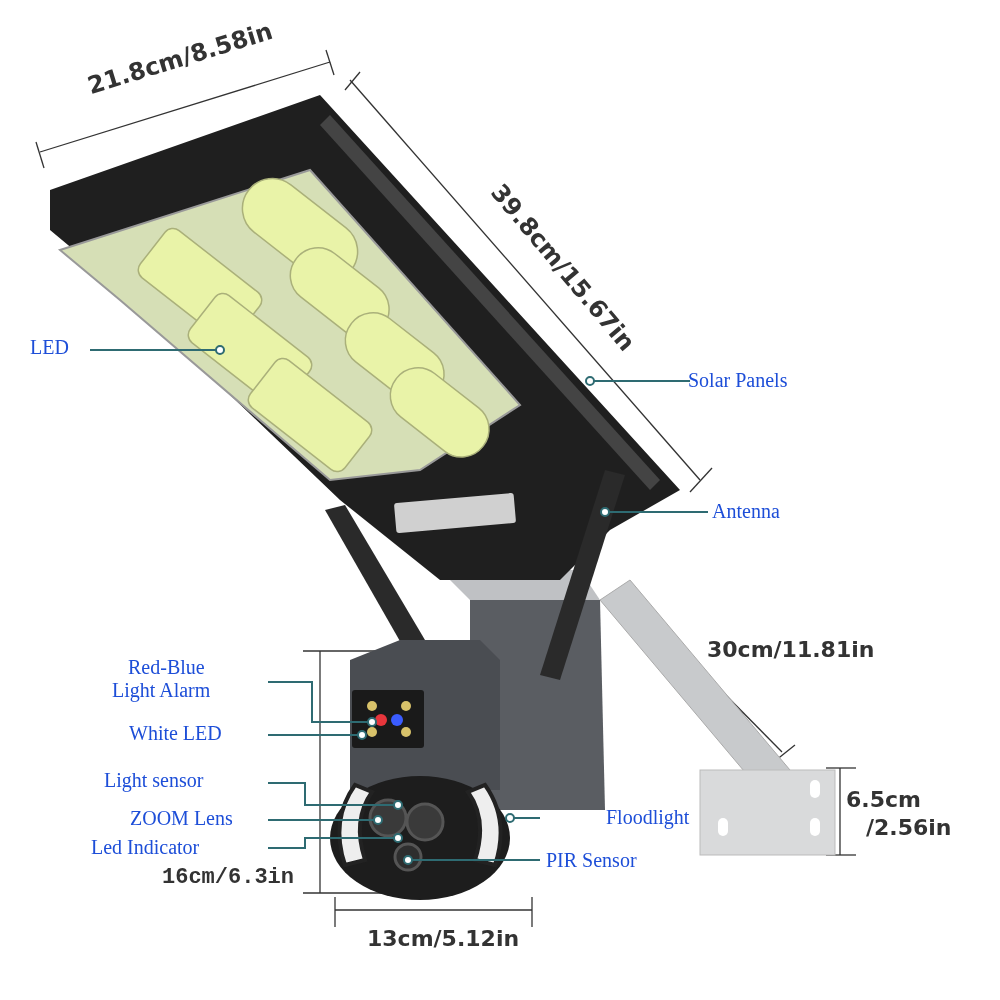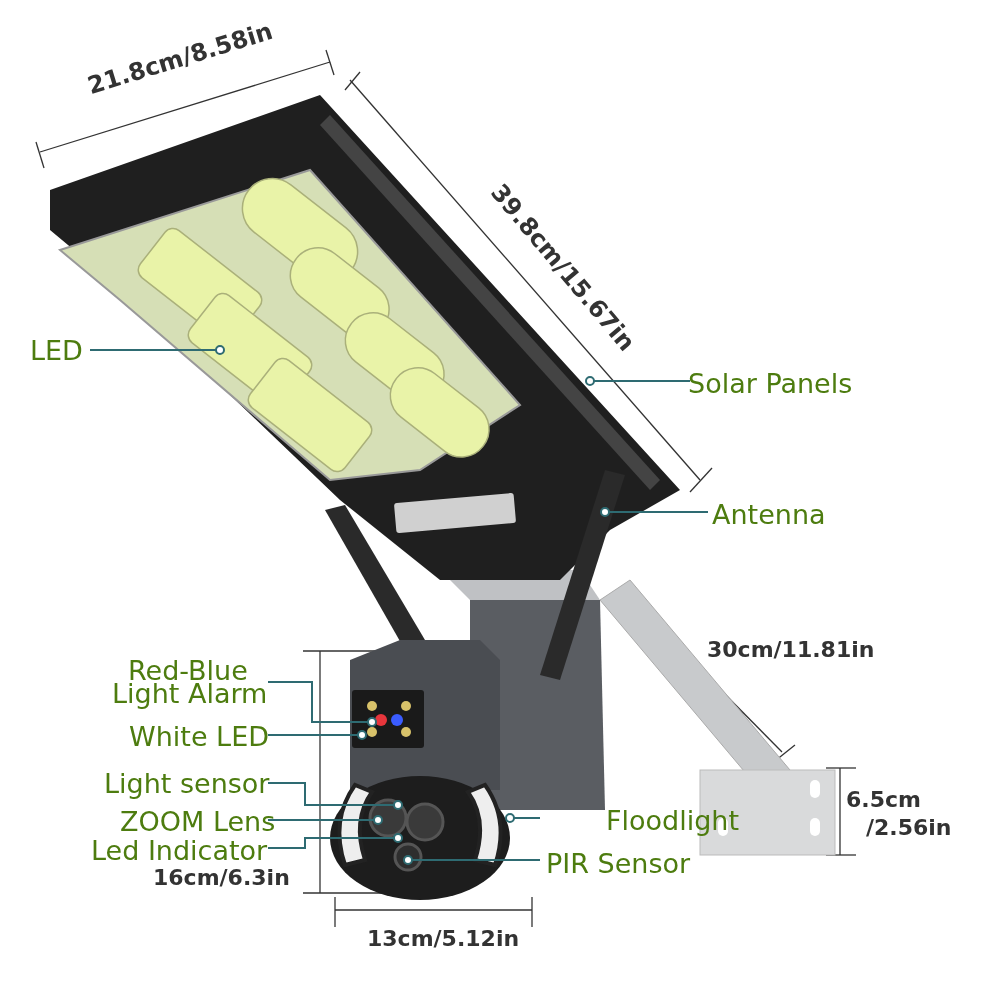--- a/index.html
+++ b/index.html
@@ -1,17 +1,17 @@
 <!DOCTYPE html>
 <html><head>
 <meta charset="utf-8">
 <style>
   html,body{margin:0;padding:0;background:#fff;}
   body{width:1000px;height:1000px;position:relative;overflow:hidden;font-family:"DejaVu Sans","Liberation Sans",sans-serif;}
-  .label{position:absolute;font-size:27px;color:#4d7c0f;white-space:nowrap;line-height:1;}
+  .label{position:absolute;font-size:20px;color:#1d4ed8;white-space:nowrap;line-height:1;font-family:Liberation Serif, serif;}
   .dim{position:absolute;font-size:22px;font-weight:bold;color:#333;white-space:nowrap;line-height:1.05;}
   svg.art{position:absolute;left:0;top:0;}
 </style>
 </head>
 <body>
 
 <svg class="art" width="1000" height="1000" viewBox="0 0 1000 1000">
 
   <g stroke="#333" stroke-width="1.3" fill="none">
     <line x1="40" y1="152" x2="330" y2="62"></line>
@@ -101,26 +101,26 @@
     <circle cx="510" cy="818" r="4"></circle>
     <circle cx="408" cy="860" r="4"></circle>
   </g>
 </svg>
 
 <div class="dim" style="left:85px;top:75px;font-size:24px;transform:rotate(-17deg);transform-origin:left top;">21.8cm/8.58in</div>
 <div class="dim" style="left:505px;top:180px;font-size:24px;transform:rotate(50deg);transform-origin:left top;">39.8cm/15.67in</div>
 <div class="dim" style="left:707px;top:638px;">30cm/11.81in</div>
 <div class="dim" style="left:846px;top:788px;">6.5cm</div>
 <div class="dim" style="left:866px;top:816px;">/2.56in</div>
-<div class="dim" style="left:153px;top:866px;">16cm/6.3in</div>
+<div class="dim" style="left:162px;top:866px;font-family:Liberation Mono, monospace;">16cm/6.3in</div>
 <div class="dim" style="left:347px;top:927px;margin-left:20px;">13cm/5.12in</div>
 
 <div class="label" style="left:30px;top:337px;">LED</div>
 <div class="label" style="left:688px;top:370px;">Solar Panels</div>
 <div class="label" style="left:712px;top:501px;">Antenna</div>
 <div class="label" style="left:128px;top:657px;">Red-Blue</div>
 <div class="label" style="left:112px;top:680px;">Light Alarm</div>
 <div class="label" style="left:129px;top:723px;">White LED</div>
 <div class="label" style="left:104px;top:770px;">Light sensor</div>
-<div class="label" style="left:120px;top:808px;">ZOOM Lens</div>
+<div class="label" style="left:130px;top:808px;">ZOOM Lens</div>
 <div class="label" style="left:91px;top:837px;">Led Indicator</div>
 <div class="label" style="left:574px;top:807px;margin-left:32px;">Floodlight</div>
 <div class="label" style="left:546px;top:850px;">PIR Sensor</div>
 
 </body></html>

